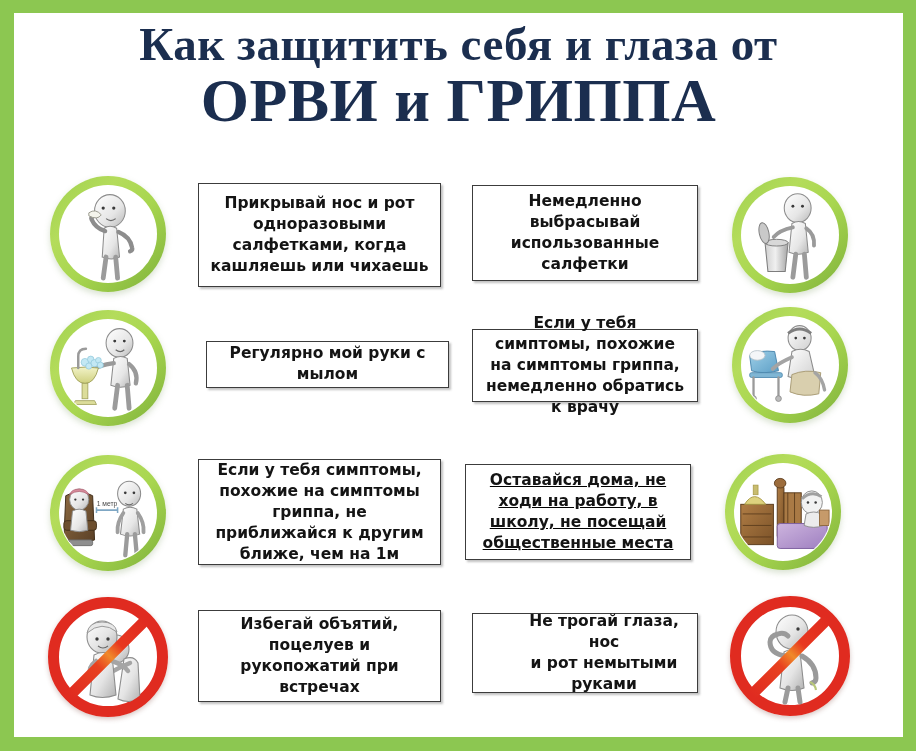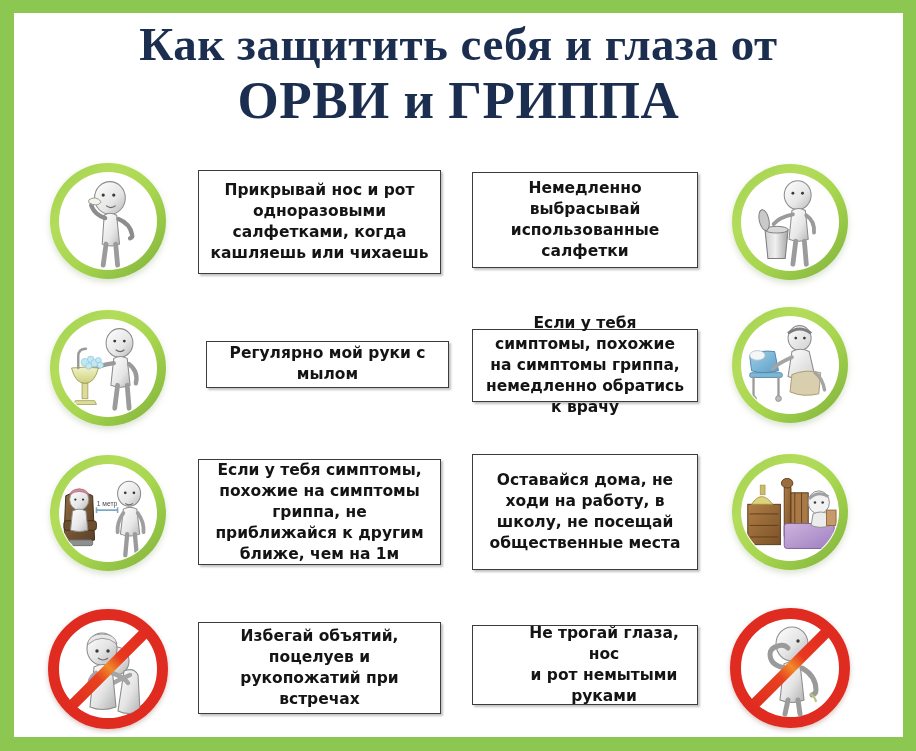--- a/index.html
+++ b/index.html
@@ -39,41 +39,41 @@
     text-align: center;
   }
   .title-line {
     font-family: "Liberation Serif", "DejaVu Serif", serif;
     font-weight: bold;
     color: #1B2E4F;
     letter-spacing: 0.5px;
     white-space: nowrap;
   }
   .title-line-1 { font-size: 47px; line-height: 56px; }
-  .title-line-2 { font-size: 53px; line-height: 56px; }
+  .title-line-2 { font-size: 62px; line-height: 56px; }
 
   
   .rows {
     position: absolute;
     left: 14px;
     top: 152px;
     width: 889px;
     height: 585px;
   }
   .row {
     position: absolute;
     left: 0;
     width: 889px;
     display: flex;
     align-items: center;
   }
-  .row-0 { top: 0;   height: 140px; }
+  .row-0 { top: 13px;   height: 140px; }
   .row-1 { top: 140px; height: 146px; }
   .row-2 { top: 286px; height: 148px; }
-  .row-3 { top: 442px; height: 148px; }
+  .row-3 { top: 430px; height: 148px; }
 
   .cell {
     display: flex;
     align-items: center;
     justify-content: flex-start;
   }
   .cell-left  { width: 445px; }
   .cell-right { width: 444px; }
 
   
@@ -154,21 +154,21 @@
 
   
   .row-0 .cell-left .tipbox  { width: 243px; height: 104px; margin-left: 26px; }
   .row-1 .cell-left .tipbox  { width: 243px; height: 47px;  margin-left: 34px; }
   .row-2 .cell-left .tipbox  { width: 243px; height: 106px; margin-left: 26px; }
   .row-3 .cell-left .tipbox  { width: 243px; height: 92px;  margin-left: 26px; }
 
   
   .row-0 .cell-right .tipbox { width: 226px; height: 96px;  margin-left: 13px; }
   .row-1 .cell-right .tipbox { width: 226px; height: 73px; margin-left: 13px; }
-  .row-2 .cell-right .tipbox { width: 226px; height: 116px;  margin-left: 13px; }
+  .row-2 .cell-right .tipbox { width: 226px; height: 96px;  margin-left: 6px; text-decoration: underline; }
   .row-3 .cell-right .tipbox { width: 226px; height: 80px;  margin-left: 13px; }
 
   .cell-left  .badge { margin-left: 30px; }
   .cell-right .badge { margin-left: 28px; }
 
   
   .row-0 .cell-left  .badge { margin-top: -2px; }
   .row-1 .cell-left  .badge { margin-top: 6px; }
   .row-1 .cell-left  .tipbox { margin-top: -2px; }
   .row-2 .cell-left  .badge { margin-top: 2px; }

